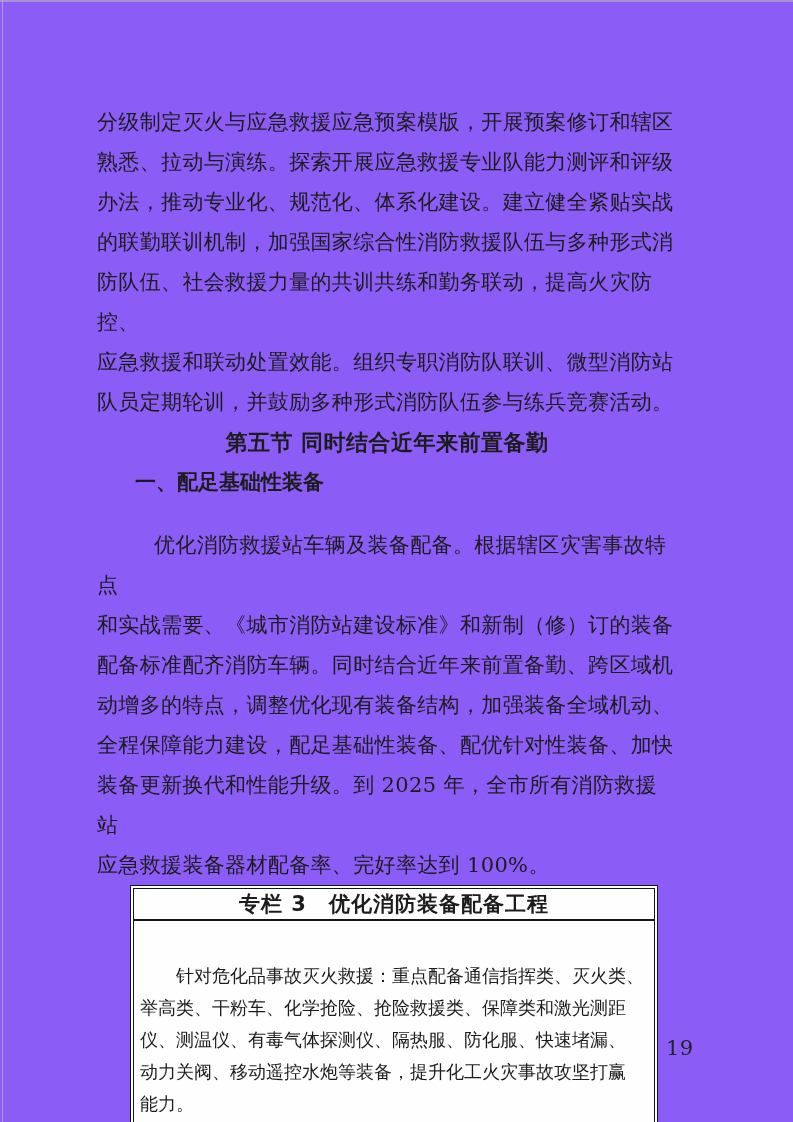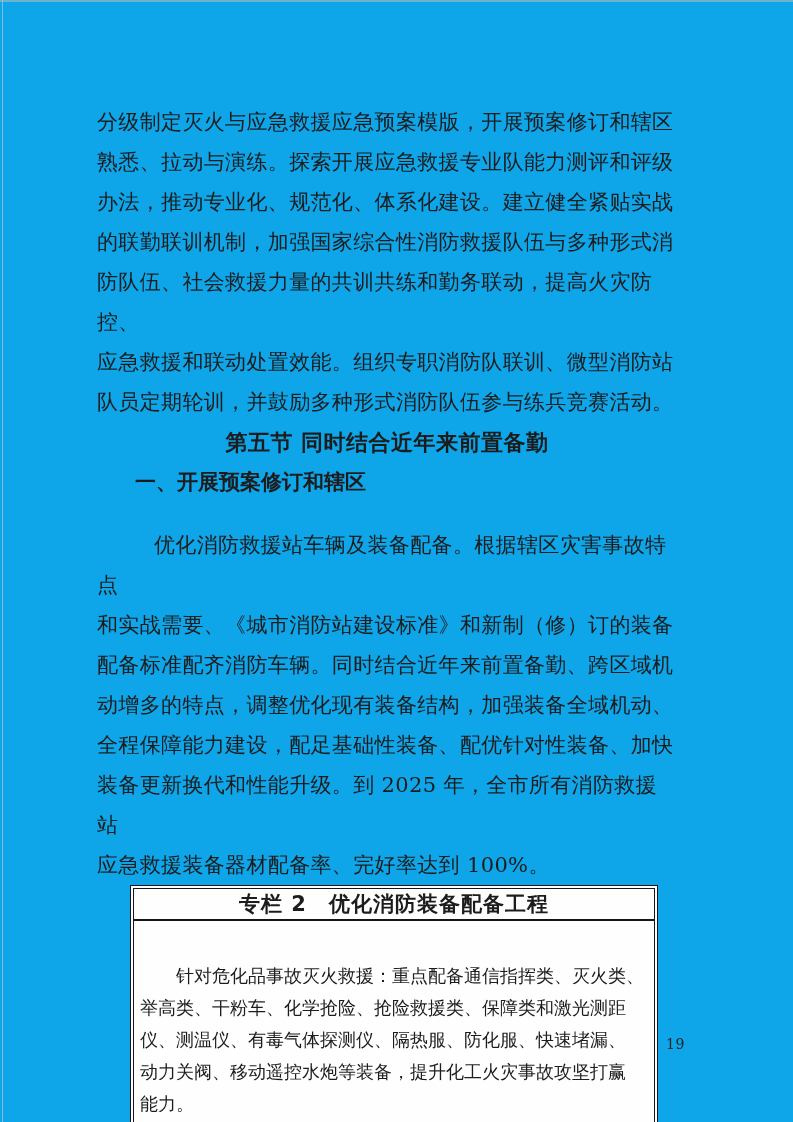--- a/index.html
+++ b/index.html
@@ -1,20 +1,20 @@
 <!DOCTYPE html>
 <html lang="zh"><head>
 <meta charset="utf-8">
 <style>
   * { margin:0; padding:0; box-sizing:border-box; }
   html,body { background:#ffffff; }
   .page {
     position:relative;
     width:793px; height:1122px;
-    background:#0ea5e9;
+    background:#8b5cf6;
     overflow:hidden;
     color:#1c1c1c;
     font-family:"DejaVu Serif","Liberation Serif",serif;
   }
   
   .edge-top  { position:absolute; top:0; left:0; width:793px; height:2px; background:#bdbdbd; opacity:.55; }
   .edge-left { position:absolute; top:0; left:2px; width:1px; height:1122px; background:#c9c9c9; opacity:.6; }
 
   .content { position:absolute; left:97px; top:102px; width:580px; }
 
@@ -64,21 +64,21 @@
     font-family:"DejaVu Sans","Liberation Sans",sans-serif;
     font-size:18px;
     line-height:32px;
     white-space:pre-line;
   }
   .panel-body p { text-indent:2em;font-family:Liberation Serif, serif; }
 
   .page-number {
     position:absolute;
     left:666px; top:1036px;
-    font-size:14px;
+    font-size:21px;
     letter-spacing:0.5px;
     color:#222;
     font-family:"DejaVu Serif","Liberation Serif",serif;
   }
 </style>
 </head>
 <body>
 
 <div class="page">
 
@@ -90,32 +90,32 @@
     <p class="body-par">分级制定灭火与应急救援应急预案模版，开展预案修订和辖区
 熟悉、拉动与演练。探索开展应急救援专业队能力测评和评级
 办法，推动专业化、规范化、体系化建设。建立健全紧贴实战
 的联勤联训机制，加强国家综合性消防救援队伍与多种形式消
 防队伍、社会救援力量的共训共练和勤务联动，提高火灾防控、
 应急救援和联动处置效能。组织专职消防队联训、微型消防站
 队员定期轮训，并鼓励多种形式消防队伍参与练兵竞赛活动。</p>
 
     <h2 class="section-heading">第五节  同时结合近年来前置备勤</h2>
 
-    <h3 class="subsection-heading">一、开展预案修订和辖区</h3>
+    <h3 class="subsection-heading">一、配足基础性装备</h3>
 
     <p class="body-par indented">优化消防救援站车辆及装备配备。根据辖区灾害事故特点
 和实战需要、《城市消防站建设标准》和新制（修）订的装备
 配备标准配齐消防车辆。同时结合近年来前置备勤、跨区域机
 动增多的特点，调整优化现有装备结构，加强装备全域机动、
 全程保障能力建设，配足基础性装备、配优针对性装备、加快
 装备更新换代和性能升级。到 2025 年，全市所有消防救援站
 应急救援装备器材配备率、完好率达到 100%。</p>
 
     <div class="panel">
-      <div class="panel-title">专栏 2　优化消防装备配备工程</div>
+      <div class="panel-title">专栏 3　优化消防装备配备工程</div>
       <div class="panel-body">
         <p>针对危化品事故灭火救援：重点配备通信指挥类、灭火类、
 举高类、干粉车、化学抢险、抢险救援类、保障类和激光测距
 仪、测温仪、有毒气体探测仪、隔热服、防化服、快速堵漏、
 动力关阀、移动遥控水炮等装备，提升化工火灾事故攻坚打赢
 能力。</p>
         
       </div>
     </div>
 

